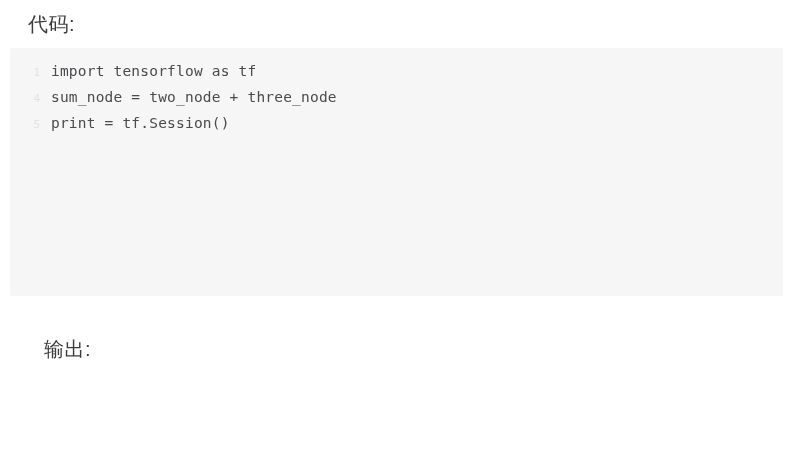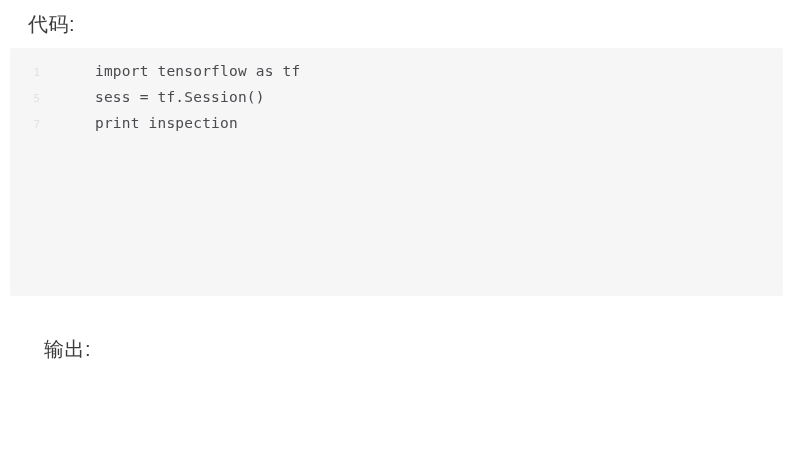--- a/index.html
+++ b/index.html
@@ -67,21 +67,20 @@
     display: flex;
     flex-direction: column;
   }
 
   .code-row {
     display: flex;
     align-items: baseline;
     height: 26px;
     line-height: 26px;
     white-space: pre;
-    gap: 44px;
   }
 
   .line-number {
     width: 30px;
     flex: 0 0 30px;
     text-align: right;
     padding-right: 0px;
     color: #e2e2e4;
     font-family: "DejaVu Sans Mono", "Liberation Mono", monospace;
     font-size: 11px;
@@ -117,21 +116,21 @@
 </head>
 <body>
 
 <div class="page">
 
   <div class="section-heading" id="code-heading">代码:</div>
 
   <div class="code-block" id="code-block">
     <div class="code-rows" id="code-rows">
         <div class="code-row"><span class="line-number">1</span><span class="code-text">import tensorflow as tf</span></div>
-        <div class="code-row"><span class="line-number">5</span><span class="code-text">sess = tf.Session()</span></div>
-        <div class="code-row"><span class="line-number">7</span><span class="code-text">print inspection</span></div>
+        <div class="code-row"><span class="line-number">4</span><span class="code-text">sum_node = two_node + three_node</span></div>
+        <div class="code-row"><span class="line-number">5</span><span class="code-text">print = tf.Session()</span></div>
       </div>
   </div>
 
   <div class="section-heading" id="output-heading">输出:</div>
 
 
 </div>
 
 </body></html>

